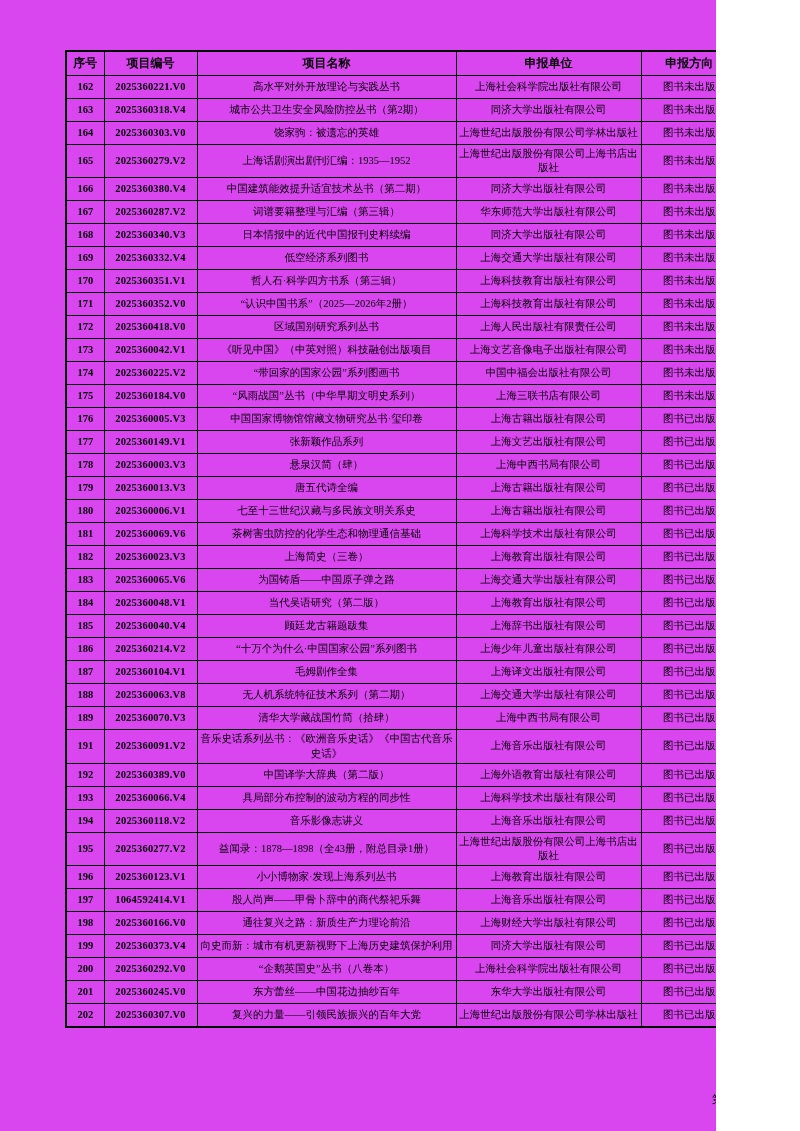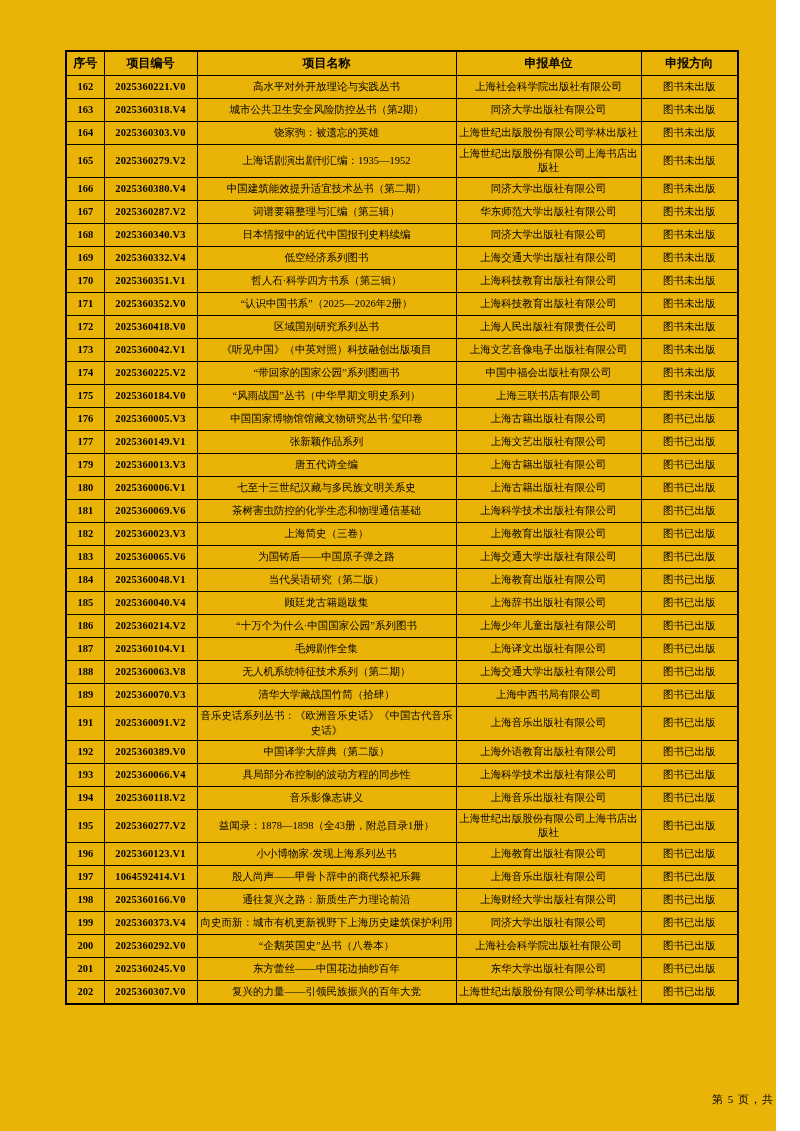--- a/index.html
+++ b/index.html
@@ -4,23 +4,23 @@
 <style>
   html, body {
     margin: 0;
     padding: 0;
     background: #ffffff;
     color: #000000;
     font-family: "Liberation Serif", "DejaVu Serif", serif;
   }
   .page {
     position: relative;
-    width: 776px;
+    width: 716px;
     height: 1131px;
-    background: #eab308;
+    background: #d946ef;
     overflow: hidden;
   }
   table.projects {
     position: absolute;
     left: 65px;
     top: 50px;
     width: 672px;
     border-collapse: collapse;
     table-layout: fixed;
     border: 2px solid #000000;
@@ -186,20 +186,27 @@
           <td class="c4">图书已出版</td>
         </tr>
         <tr>
           <td class="c0">177</td>
           <td class="c1">2025360149.V1</td>
           <td class="c2">张新颖作品系列</td>
           <td class="c3">上海文艺出版社有限公司</td>
           <td class="c4">图书已出版</td>
         </tr>
         <tr>
+          <td class="c0">178</td>
+          <td class="c1">2025360003.V3</td>
+          <td class="c2">悬泉汉简（肆）</td>
+          <td class="c3">上海中西书局有限公司</td>
+          <td class="c4">图书已出版</td>
+        </tr>
+        <tr>
           <td class="c0">179</td>
           <td class="c1">2025360013.V3</td>
           <td class="c2">唐五代诗全编</td>
           <td class="c3">上海古籍出版社有限公司</td>
           <td class="c4">图书已出版</td>
         </tr>
         <tr>
           <td class="c0">180</td>
           <td class="c1">2025360006.V1</td>
           <td class="c2">七至十三世纪汉藏与多民族文明关系史</td>

